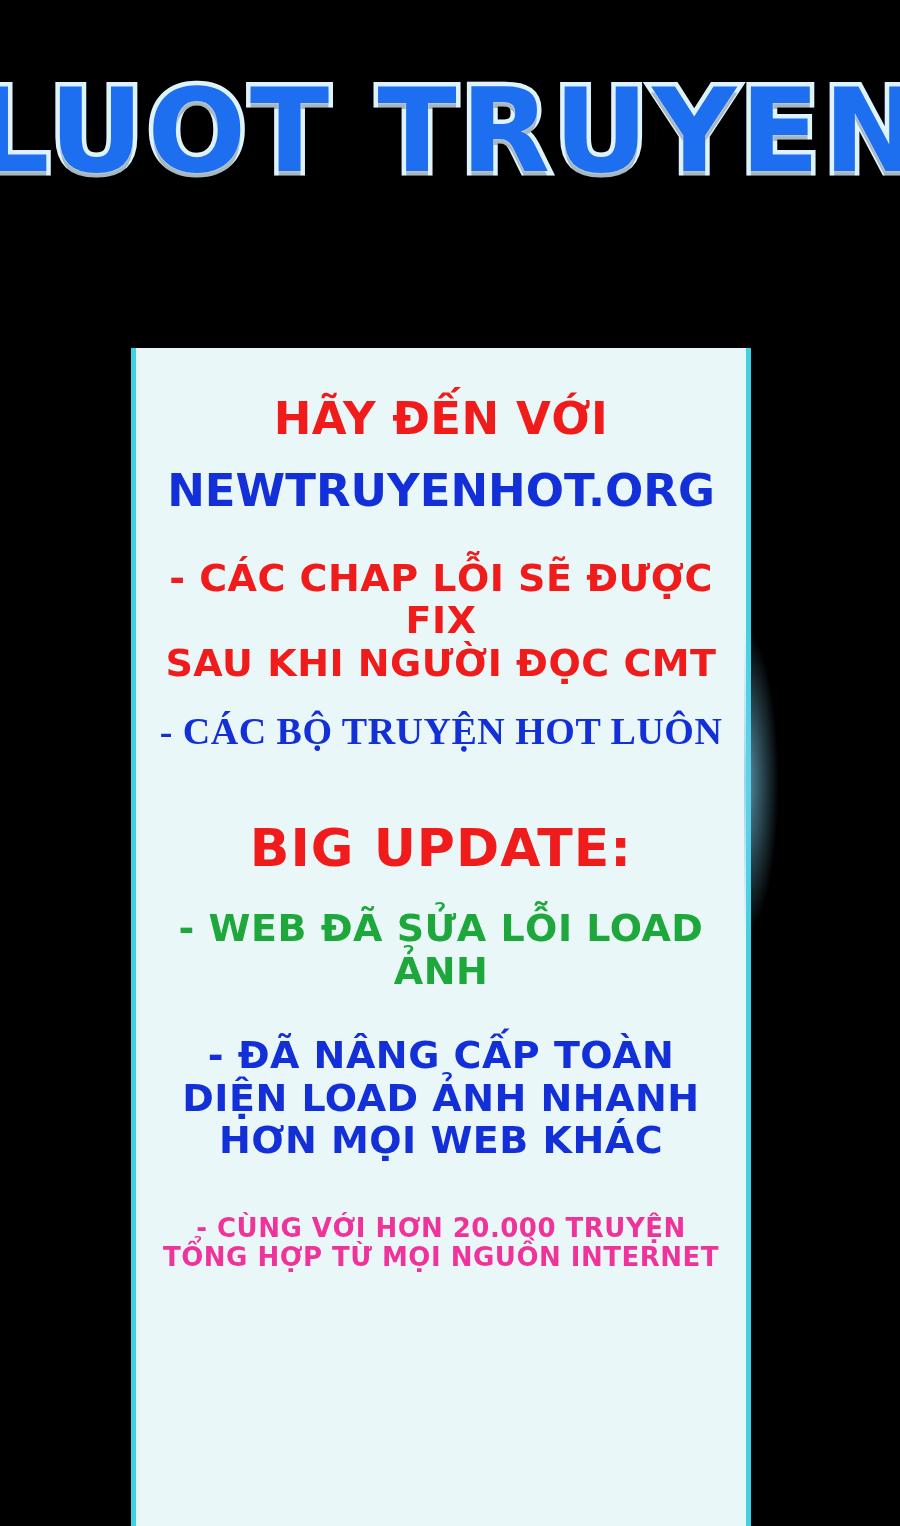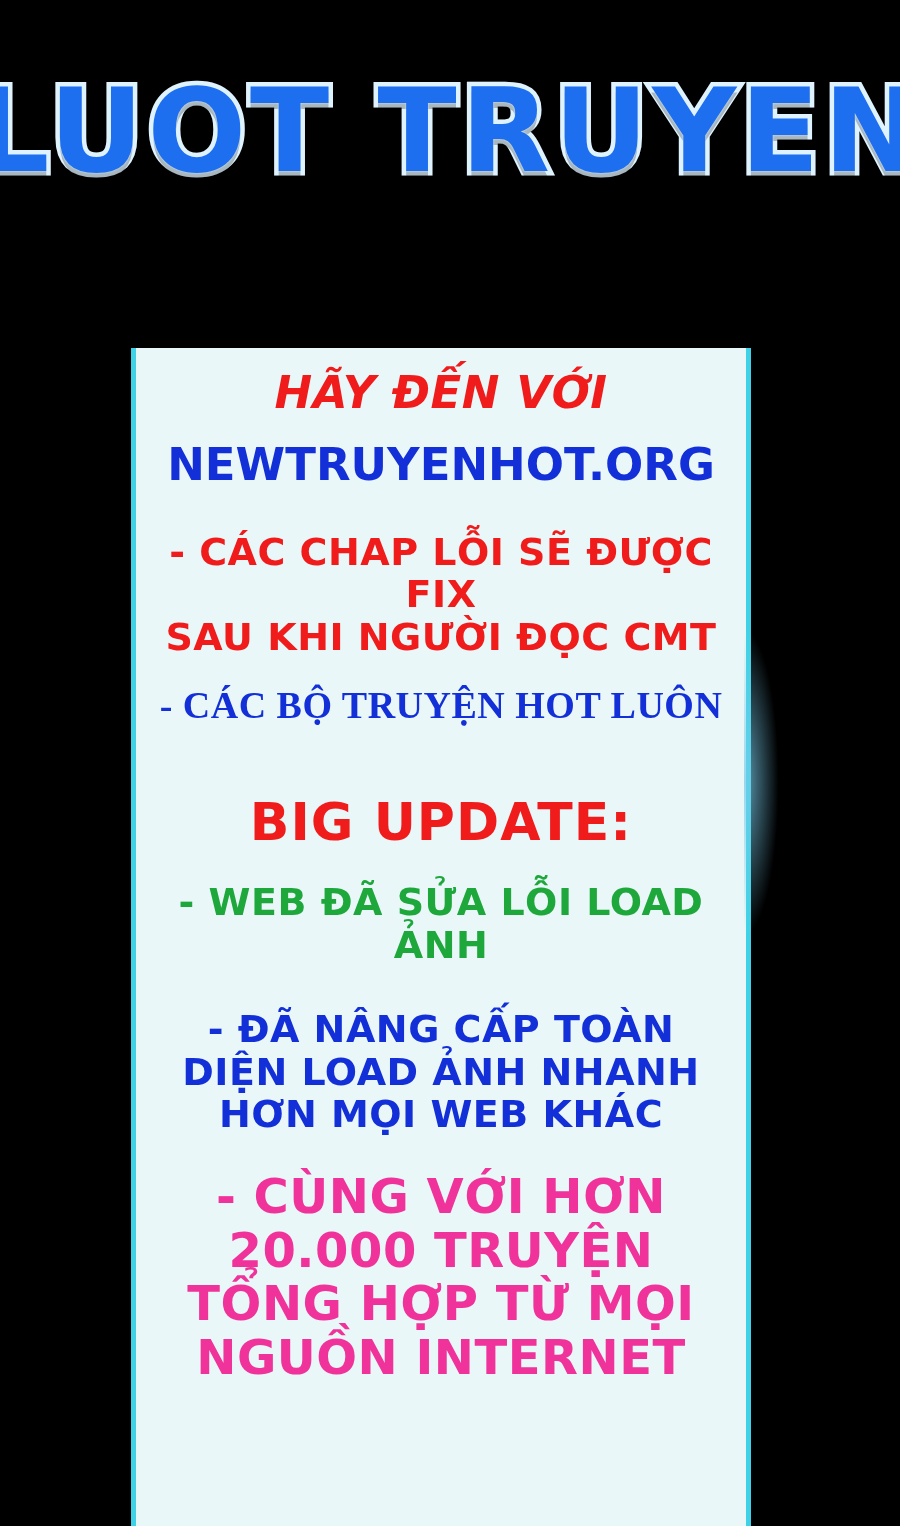--- a/index.html
+++ b/index.html
@@ -76,21 +76,21 @@
     line-height: 1.12;
     letter-spacing: 0.5px;
   }
   .red    { color: #f01b1b; }
   .blue   { color: #1330d8; }
   .green  { color: #1ea83c; }
   .pink   { color: #f0329b; }
 
   .t-hay {
     font-size: 45px;
-    font-style: italic;
+    margin-top: 26px;
   }
   .t-url {
     font-size: 45px;
     margin-top: 22px;
     letter-spacing: 0px;
   }
   .blk {
     margin-top: 40px;
     font-size: 38px;
   }
@@ -104,22 +104,22 @@
   }
   .t-web {
     font-size: 38px;
     margin-top: 30px;
   }
   .t-up {
     font-size: 38px;
     margin-top: 42px;
   }
   .t-cung {
-    font-size: 48px;
-    margin-top: 34px;
+    font-size: 26px;
+    margin-top: 52px;
   }
 </style>
 </head>
 <body>
 
 <div class="banner">
   <div class="banner-title">LUOT TRUYEN</div>
 </div>
 
 <div class="stage">

